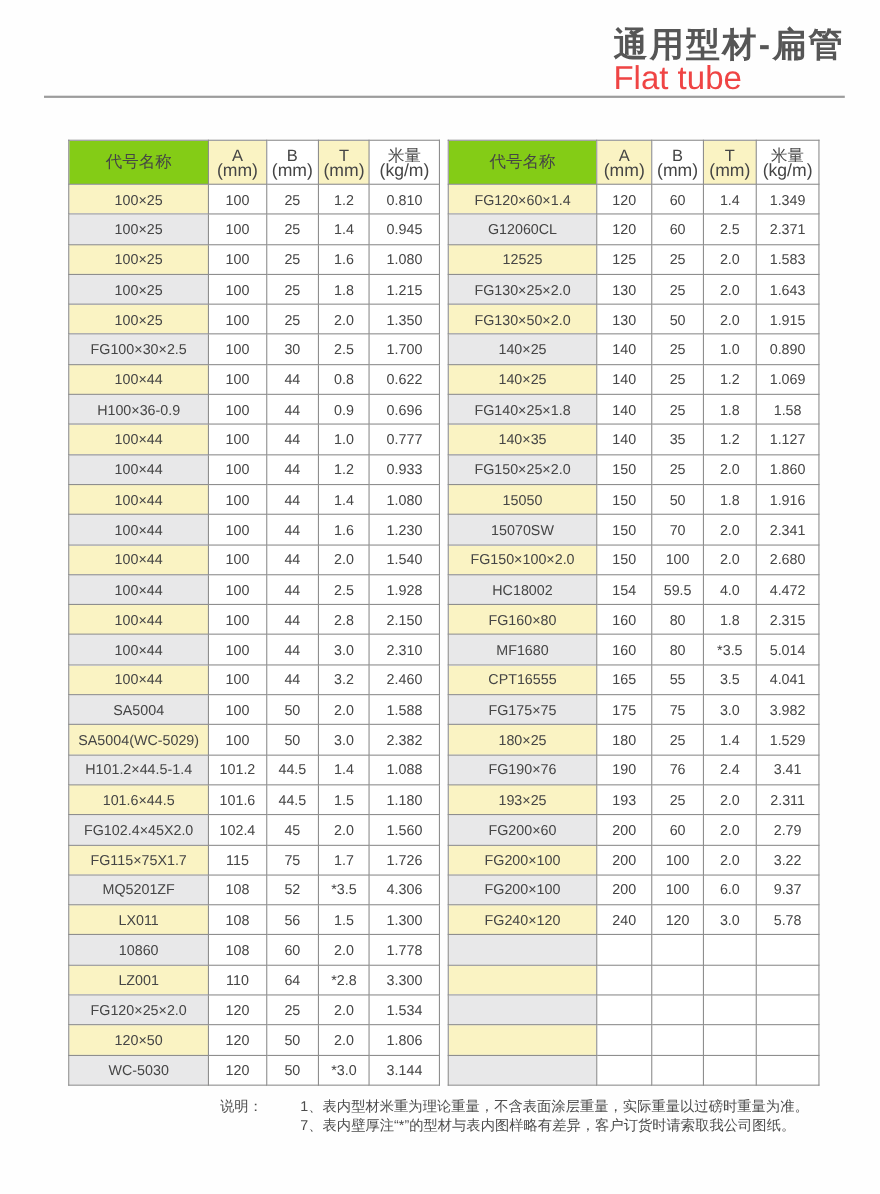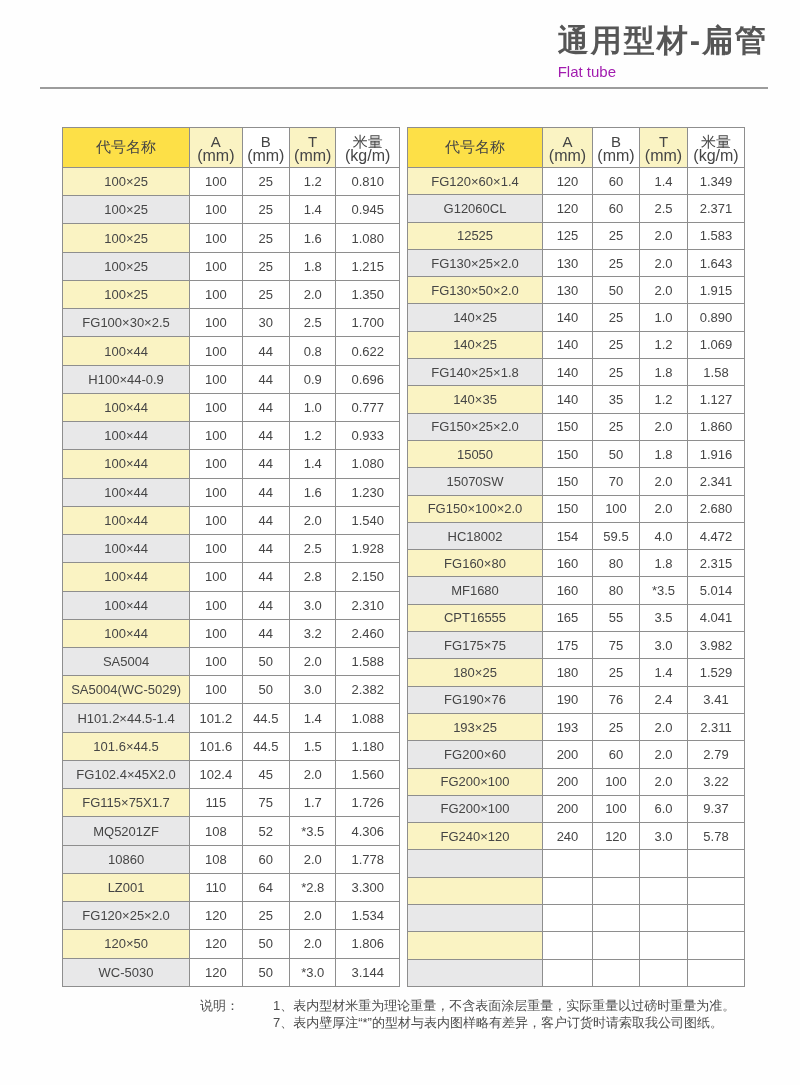--- a/index.html
+++ b/index.html
@@ -4,30 +4,30 @@
 <style>
   html,body{margin:0;padding:0;}
   body{
     width:800px;height:1085px;position:relative;background:#fefefe;
     font-family:"Liberation Sans","DejaVu Sans",sans-serif;color:#454545;
     overflow:hidden;
   }
   
   .title-block{position:absolute;top:24px;right:32px;text-align:left;}
   .title-zh{font-size:31px;font-weight:bold;color:#565656;letter-spacing:2px;line-height:34px;}
-  .title-en{font-size:15px;color:#a21caf;line-height:26px;margin-top:1px;}
+  .title-en{font-size:30px;color:#ef4444;line-height:26px;margin-top:1px;}
   .header-rule{position:absolute;top:87px;left:40px;right:32px;height:2px;background:#9c9c9c;}
   
   .tables-wrap{position:absolute;top:127px;left:62px;width:683px;display:flex;gap:7px;}
   table{border-collapse:collapse;table-layout:fixed;}
   .t-left{width:338px;}
   .t-right{width:338px;}
   th,td{border:1px solid #8e8e8e;padding:0;text-align:center;vertical-align:middle;overflow:hidden;white-space:nowrap;}
   thead th{height:39px;background:#fff;}
-  th.name-h{background:#fde047;}
+  th.name-h{background:#84cc16;}
   th.yellow-h{background:#faf3c3;}
   .h-main{font-size:15px;font-weight:normal;color:#454545;line-height:17px;}
   .h-sub{font-size:16px;font-weight:normal;color:#454545;line-height:12px;}
   .h-name{font-size:15px;font-weight:normal;color:#454545;}
   tbody td{height:26.3px;font-size:13px;background:#fff;}
   tbody td.yellow{background:#faf3c3;}
   tbody td.gray{background:#e8e8e9;}
   
   .notes{position:absolute;left:200px;top:997px;display:flex;font-size:13px;color:#4c4c4c;line-height:17px;gap:34px;}
   .notes .note-label{flex:none;}
@@ -119,21 +119,21 @@
           <td>1.700</td>
         </tr>
         <tr>
           <td class="yellow">100×44</td>
           <td>100</td>
           <td>44</td>
           <td>0.8</td>
           <td>0.622</td>
         </tr>
         <tr>
-          <td class="gray">H100×44-0.9</td>
+          <td class="gray">H100×36-0.9</td>
           <td>100</td>
           <td>44</td>
           <td>0.9</td>
           <td>0.696</td>
         </tr>
         <tr>
           <td class="yellow">100×44</td>
           <td>100</td>
           <td>44</td>
           <td>1.0</td>
@@ -236,20 +236,27 @@
           <td>75</td>
           <td>1.7</td>
           <td>1.726</td>
         </tr>
         <tr>
           <td class="gray">MQ5201ZF</td>
           <td>108</td>
           <td>52</td>
           <td>*3.5</td>
           <td>4.306</td>
+        </tr>
+        <tr>
+          <td class="yellow">LX011</td>
+          <td>108</td>
+          <td>56</td>
+          <td>1.5</td>
+          <td>1.300</td>
         </tr>
         <tr>
           <td class="gray">10860</td>
           <td>108</td>
           <td>60</td>
           <td>2.0</td>
           <td>1.778</td>
         </tr>
         <tr>
           <td class="yellow">LZ001</td>

